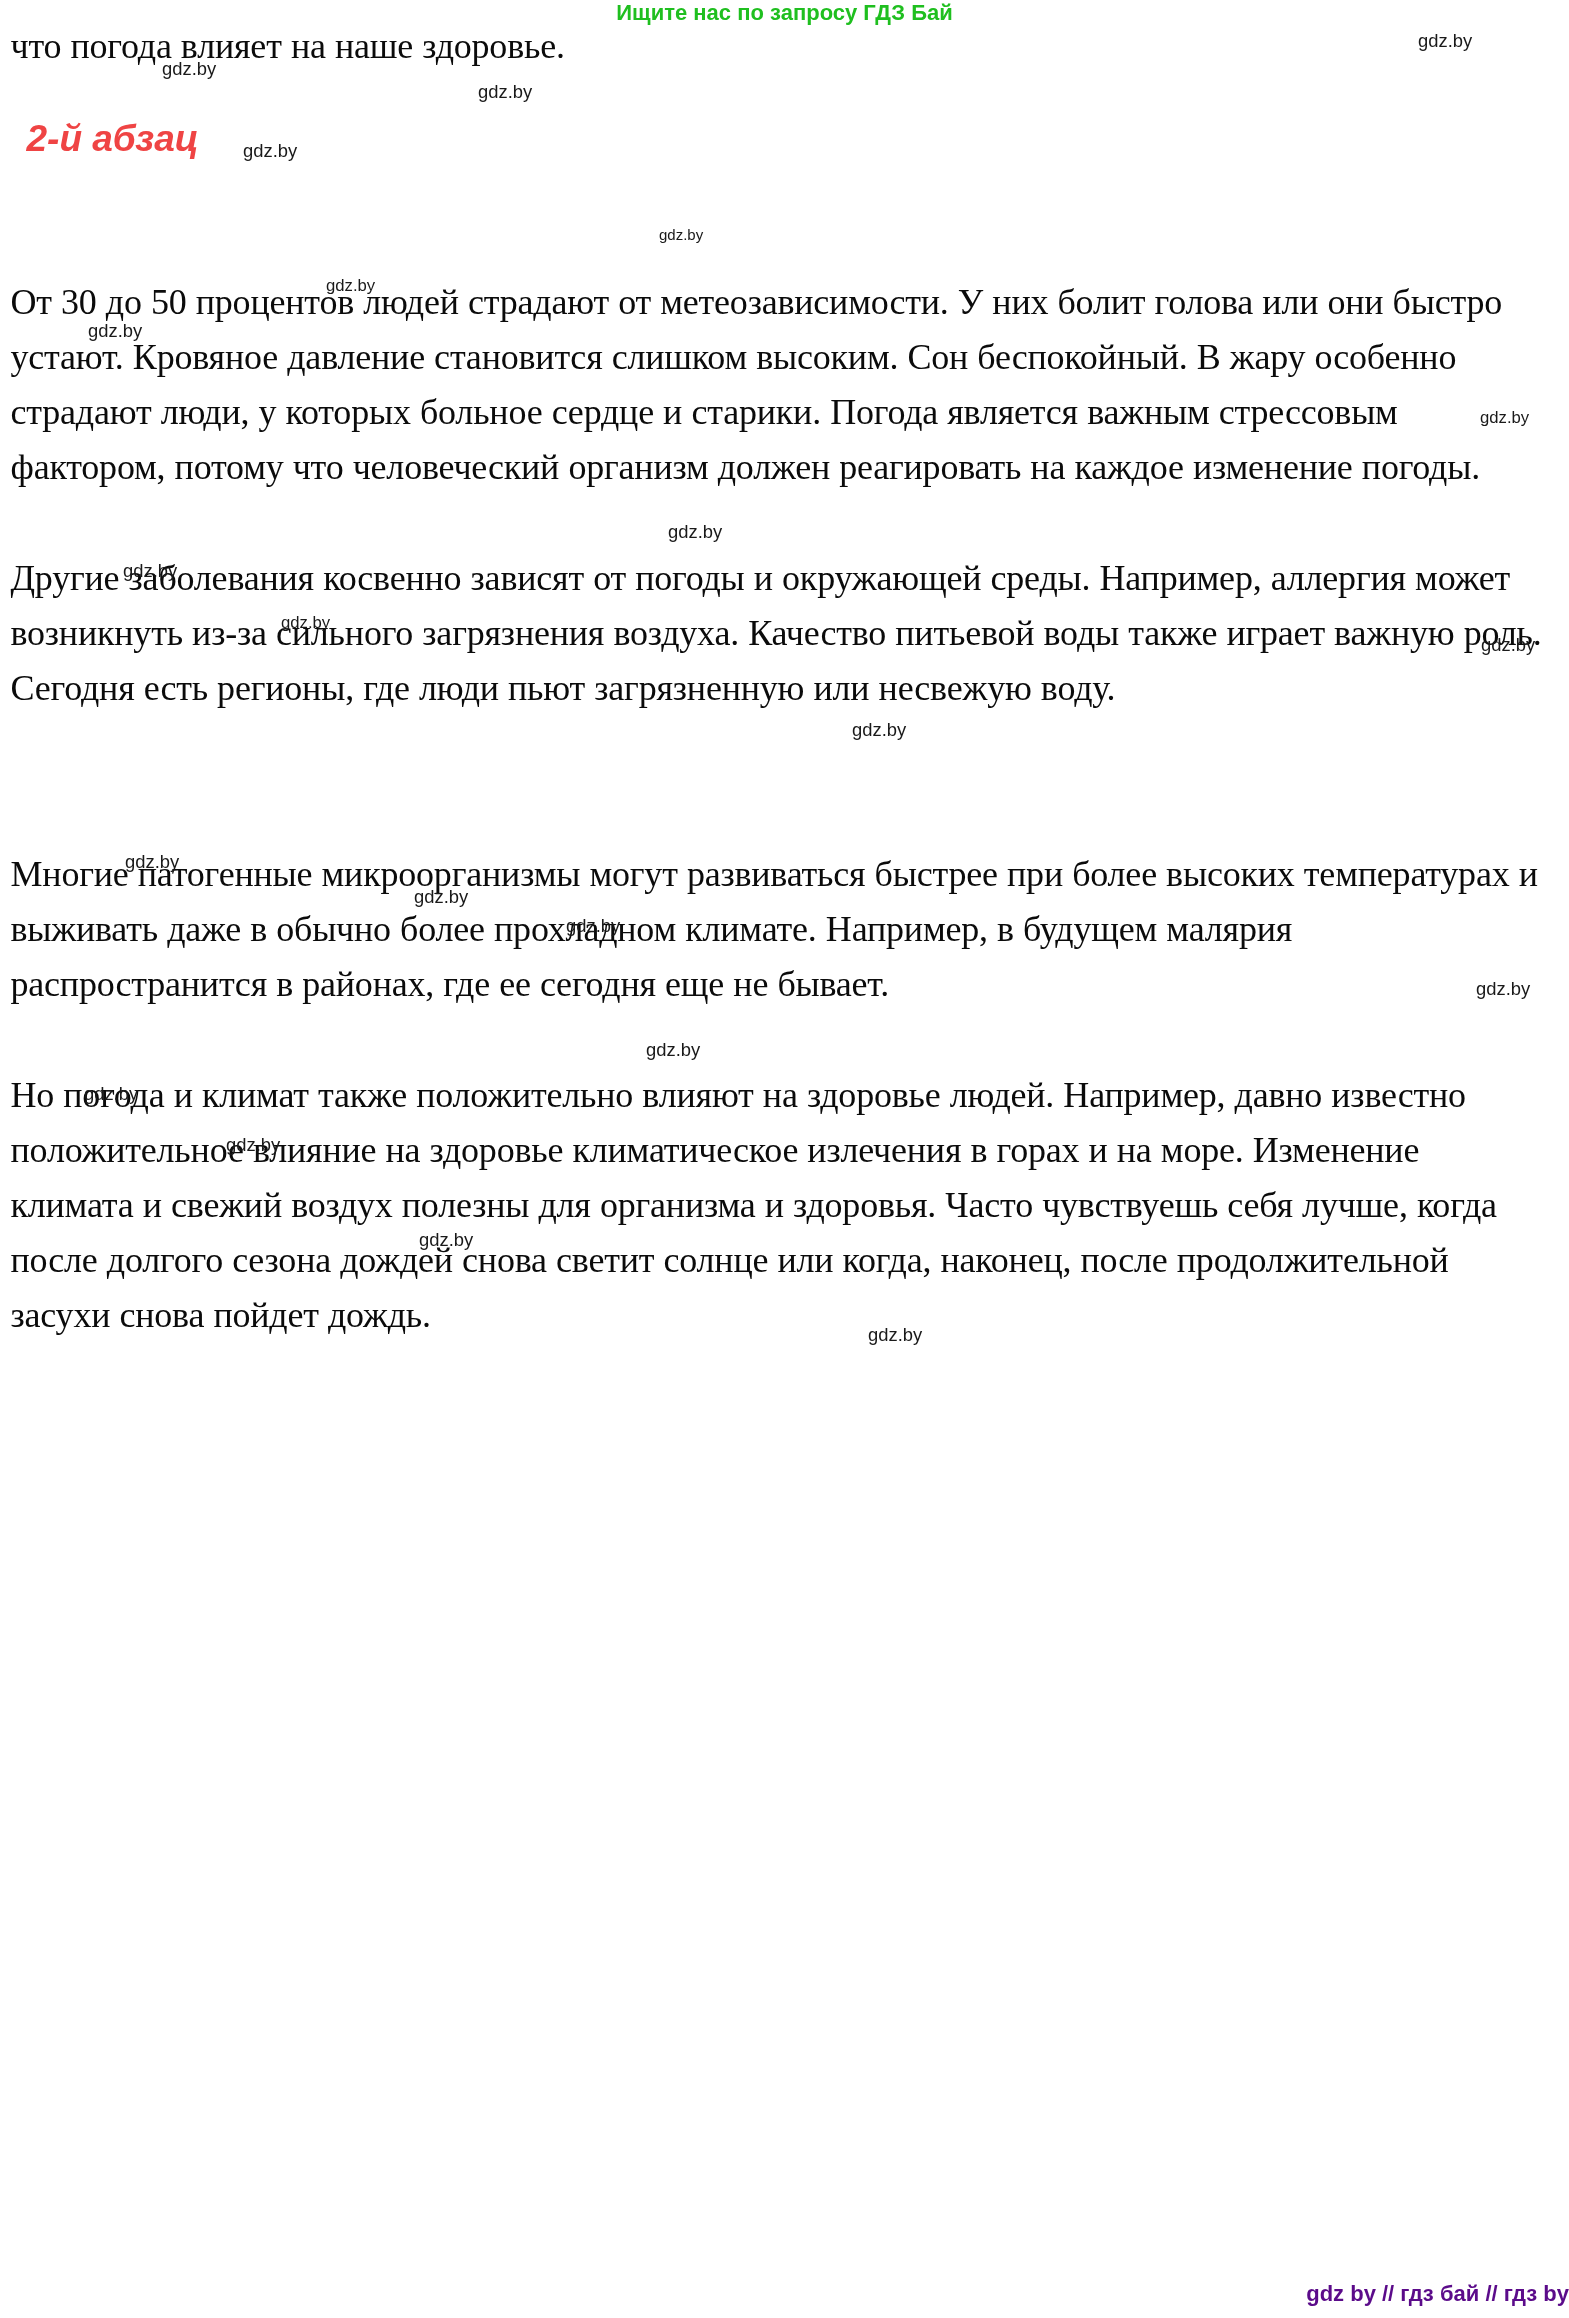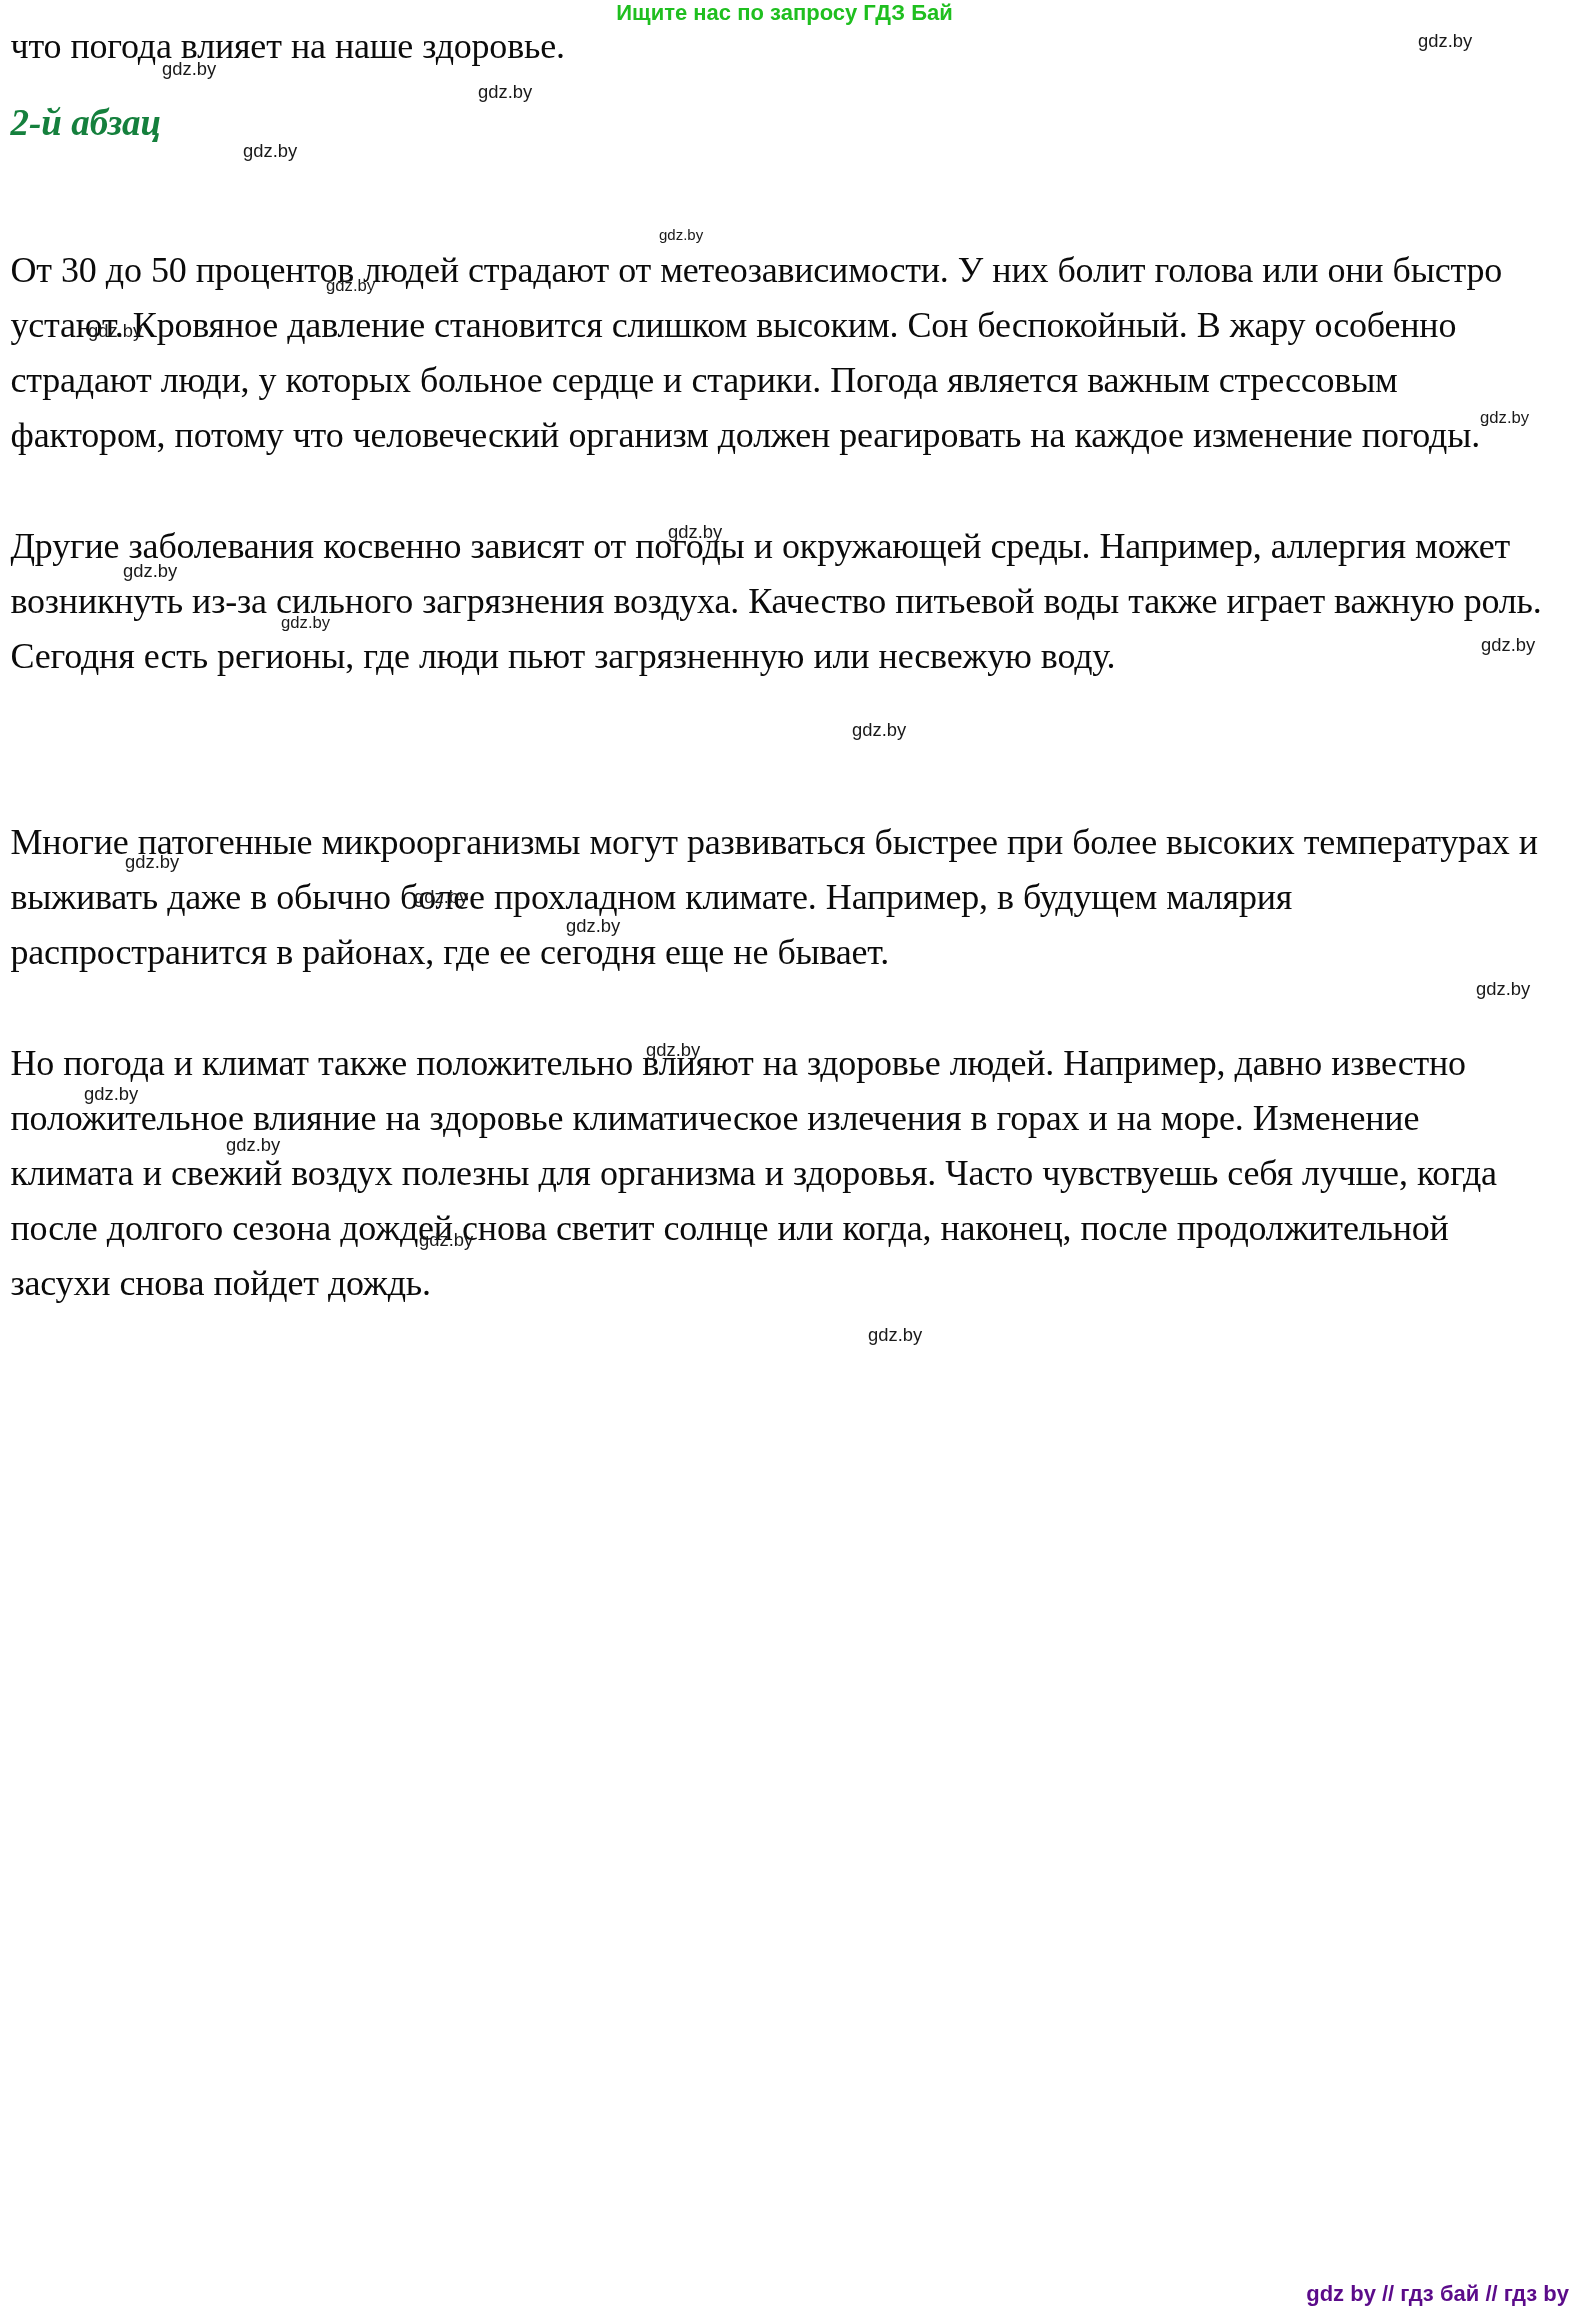--- a/index.html
+++ b/index.html
@@ -66,27 +66,27 @@
     line-height: 55px;
     color: #0b0b0b;
     text-align: left;
     margin: 0;
     padding: 0;
     letter-spacing: -0.2px;
     word-spacing: 0.4px;
   }
 
   .heading-italic {
-    font-family: Liberation Serif, serif;
+    font-family: Liberation Sans, sans-serif;
     font-size: 37px;
     font-style: italic;
     font-weight: 700;
     line-height: 51px;
-    color: #15803d;
-    margin: 0;
+    color: #ef4444;
+    margin: 16px;
   }
 
   .spacer-sm { height: 23px; }
   .spacer-md { height: 39px; }
   .spacer-lg { height: 56px; }
   .spacer-xxl { height: 131px; }
 
   
   .wm {
     position: absolute;

